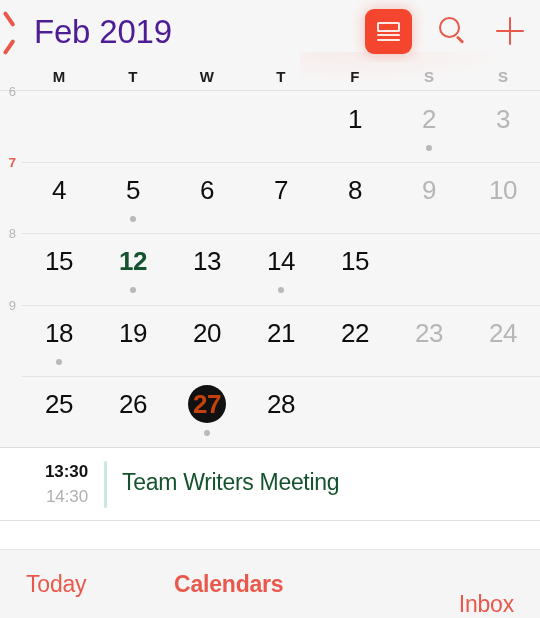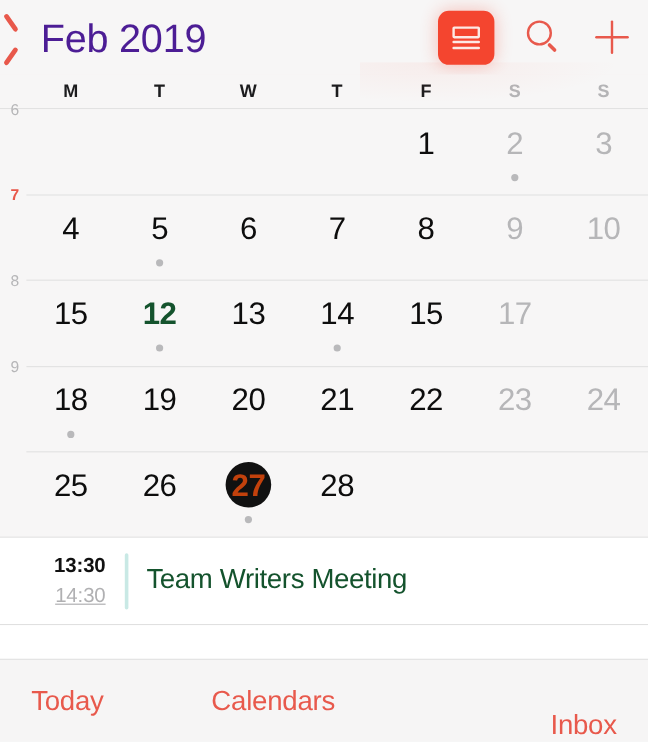--- a/index.html
+++ b/index.html
@@ -308,21 +308,20 @@
     font-weight: bold;
     color: #111;
     line-height: 22px;
     letter-spacing: -0.1px;
   }
   .ev-end {
     font-size: 17px;
     color: #b0b0b2;
     line-height: 22px;
     letter-spacing: -0.1px;
-    text-decoration: underline;
   }
   .event-bar {
     width: 3px;
     flex: 0 0 3px;
     background: #c9e9e5;
     border-radius: 2px;
     margin-right: 15px;
   }
   .event-title {
     font-size: 23px;
@@ -347,21 +346,21 @@
     padding: 0 26px;
     box-sizing: border-box;
   }
   .tb-btn {
     font-size: 23px;
     color: #e8594c;
     letter-spacing: -0.2px;
     cursor: pointer;
     white-space: nowrap;
   }
-  .tb-btn.center { margin: 16px auto; }
+  .tb-btn.center { margin: 16px auto; font-weight: bold; }
   .tb-btn.right { margin-left: auto; margin-top: 41px; }
 </style>
 </head>
 <body>
 
 <div class="phone">
 
   <div class="navbar">
     <div class="nav-left">
       <span class="chevron-back"></span>
@@ -474,24 +473,20 @@
           <div class="dot hidden"></div>
         </div>
         <div class="daycell">
           <div class="daynum">14</div>
           <div class="dot"></div>
         </div>
         <div class="daycell">
           <div class="daynum">15</div>
           <div class="dot hidden"></div>
         </div>
-        <div class="daycell">
-          <div class="daynum dim">17</div>
-          <div class="dot hidden"></div>
-        </div>
       </div>
       <div class="week-row">
         <div class="rowline"></div>
         <div class="weeknum">9</div>
         <div class="daycell">
           <div class="daynum">18</div>
           <div class="dot"></div>
         </div>
         <div class="daycell">
           <div class="daynum">19</div>

